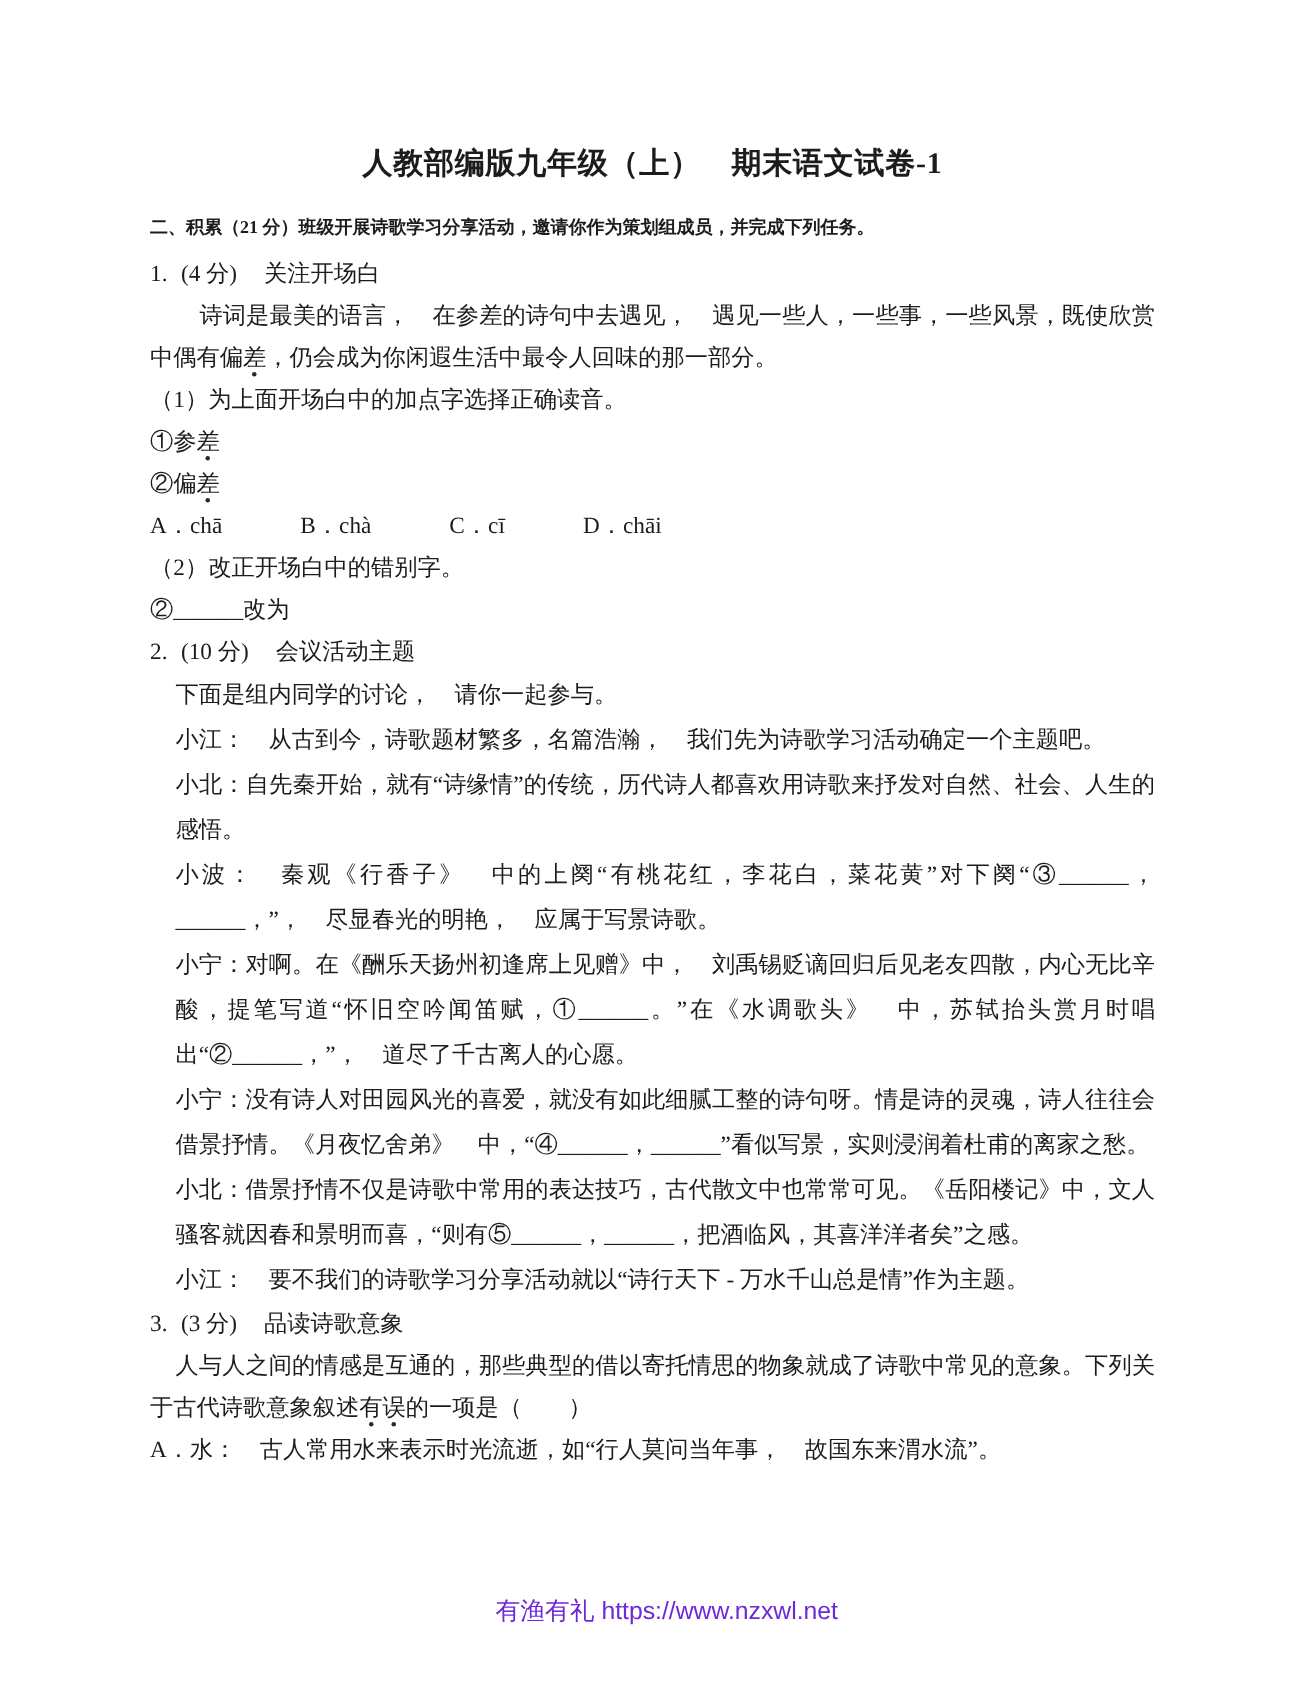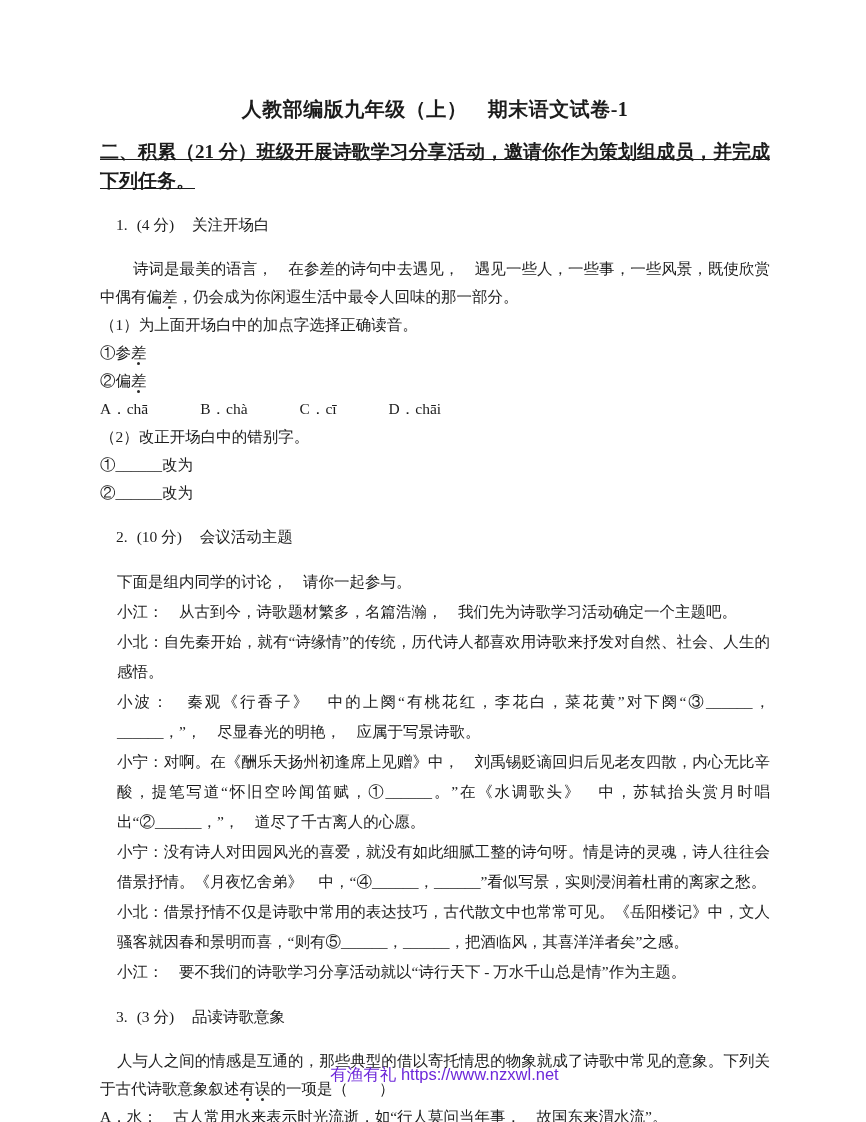--- a/index.html
+++ b/index.html
@@ -21,30 +21,29 @@
   .doc-title{
     font-size:20px;
     font-weight:bold;
     text-align:center;
     margin:0 0 13px 0;
     line-height:30px;
     letter-spacing:0.5px;
   }
   .section-heading{
     font-weight:bold;
-    font-size:19px;
+    font-size:12px;
     line-height:29px;
     margin:0 0 3px 0;
     text-align:justify;
-    text-decoration:underline;
   }
   .q-head{
     font-size:15.5px;
     line-height:28px;
-    margin:16px;
+    margin:0;
   }
   .q-num{margin-right:9px;}
   .q-score{margin-right:18px;}
   .para{
     font-size:15.5px;
     line-height:28px;
     margin:0;
     text-align:justify;
   }
   .indent2{text-indent:33px;}
@@ -94,21 +93,20 @@
       <p class="para">（1）为上面开场白中的加点字选择正确读音。</p>
       <p class="para">①参<span class="em-char">差</span></p>
       <p class="para">②偏<span class="em-char">差</span></p>
       <p class="para options-row">
         <span>A．chā</span>
         <span>B．chà</span>
         <span>C．cī</span>
         <span>D．chāi</span>
       </p>
       <p class="para">（2）改正开场白中的错别字。</p>
-      <p class="para">①______改为</p>
       <p class="para">②______改为</p>
     </div>
 
     <div class="question">
       <p class="q-head"><span class="q-num">2.</span><span class="q-score">(10 分)</span><span class="q-title">会议活动主题</span></p>
       <div class="dialogue">
         <p class="para">下面是组内同学的讨论，　请你一起参与。</p>
         <p class="para">小江：　从古到今，诗歌题材繁多，名篇浩瀚，　我们先为诗歌学习活动确定一个主题吧。</p>
         <p class="para">小北：自先秦开始，就有“诗缘情”的传统，历代诗人都喜欢用诗歌来抒发对自然、社会、人生的感悟。</p>
         <p class="para">小波：　秦观《行香子》　中的上阕“有桃花红，李花白，菜花黄”对下阕“③______，______，”，　尽显春光的明艳，　应属于写景诗歌。</p>

